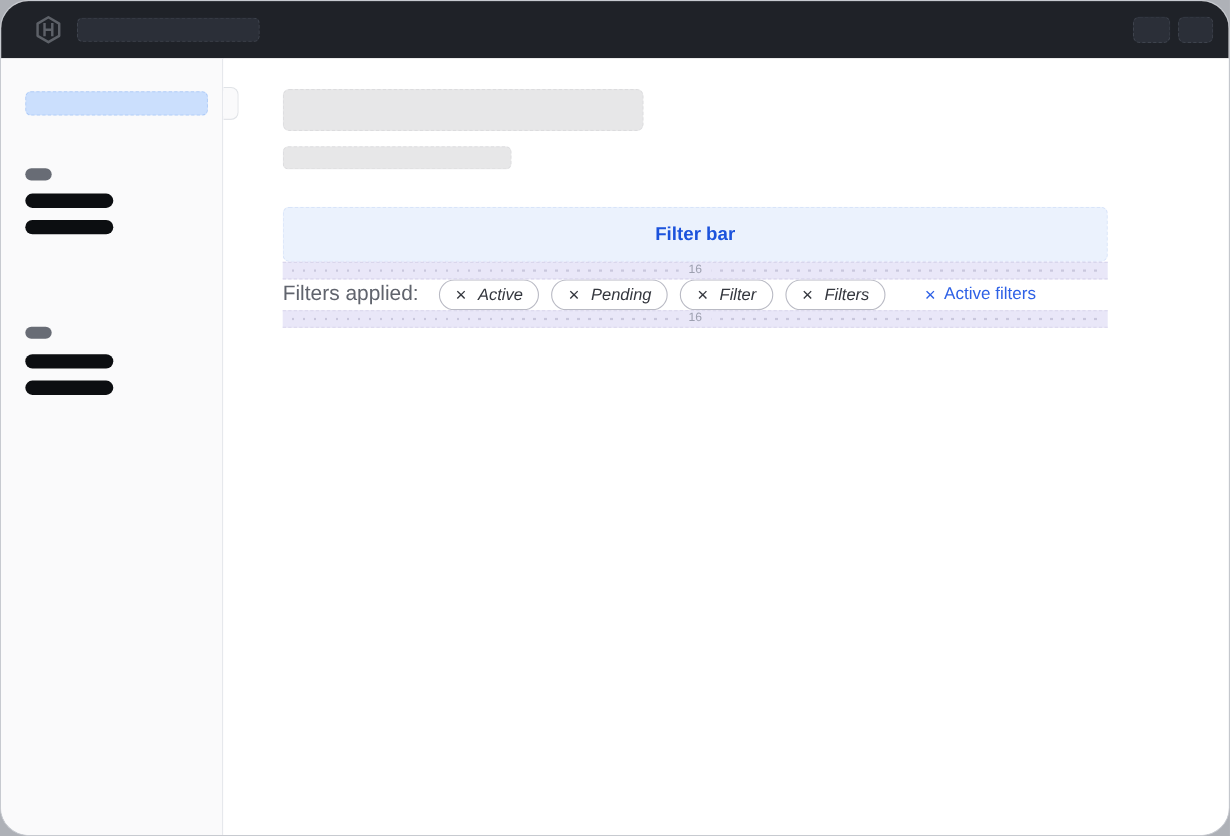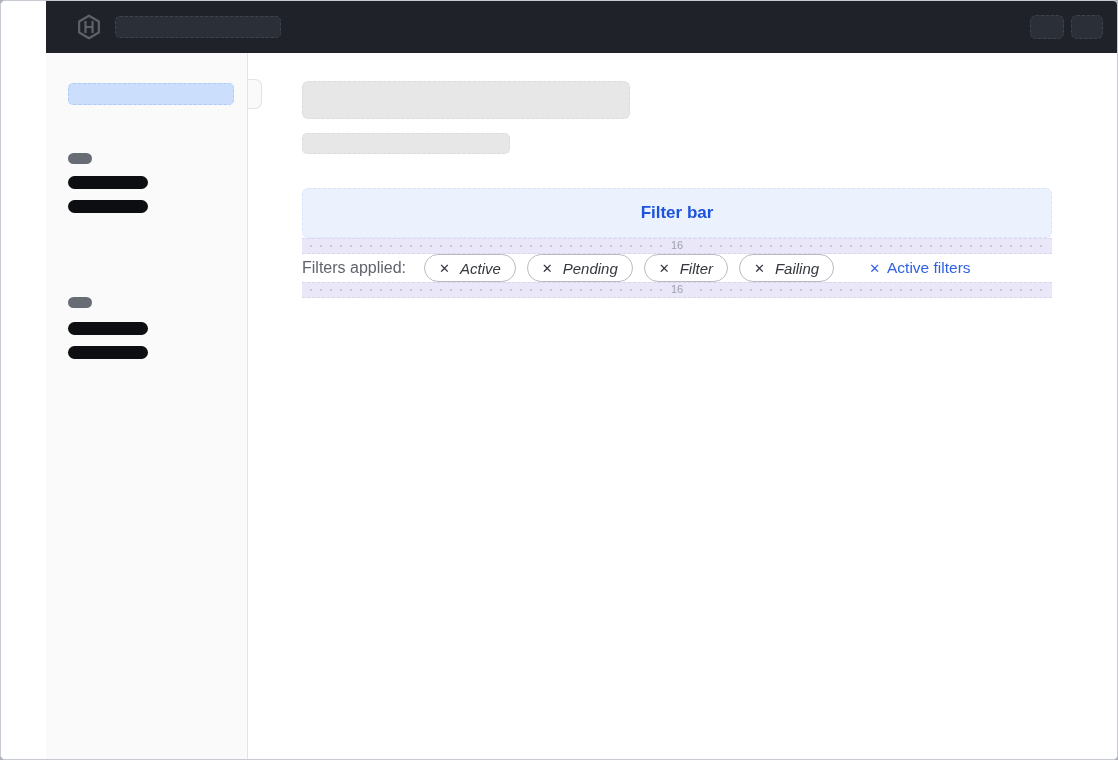--- a/index.html
+++ b/index.html
@@ -7,23 +7,22 @@
     width: 1118px; height: 760px;
     background: #AEB1B7;
     font-family: "Liberation Sans", "DejaVu Sans", sans-serif;
     overflow: hidden;
   }
   .window {
     position: relative;
     width: 1118px; height: 760px;
     background: #FFFFFF;
     border: 1px solid #C7CAD0;
-    border-radius: 5px;
+    border-radius: 26px;
     overflow: hidden;
-    padding-left: 45px;
   }
 
   
   .topbar {
     height: 52px;
     background: #1F2228;
     display: flex;
     align-items: center;
     padding: 0 14px 0 30px;
   }
@@ -147,21 +146,21 @@
     font-size: 11px;
     color: #9DA0B0;
   }
 
   .filters-row {
     height: 28px;
     display: flex;
     align-items: center;
   }
   .filters-applied-label {
-    font-size: 16px;
+    font-size: 19px;
     color: #60646D;
     margin-right: 18px;
     white-space: nowrap;
   }
   .filter-pill {
     display: inline-flex;
     align-items: center;
     height: 28px;
     padding: 0 14px;
     border: 1px solid #B9BAC4;
@@ -261,21 +260,21 @@
             <span class="pill-label">Pending</span>
           </span>
 
           <span class="filter-pill">
             <span class="pill-x">✕</span>
             <span class="pill-label">Filter</span>
           </span>
 
           <span class="filter-pill">
             <span class="pill-x">✕</span>
-            <span class="pill-label">Failing</span>
+            <span class="pill-label">Filters</span>
           </span>
 
           <span class="clear-filters">
             <span class="clear-x">✕</span>
             <span class="clear-label">Active filters</span>
           </span>
         </div>
 
         <div class="spacing-bar">
           <span class="spacing-label">16</span>

